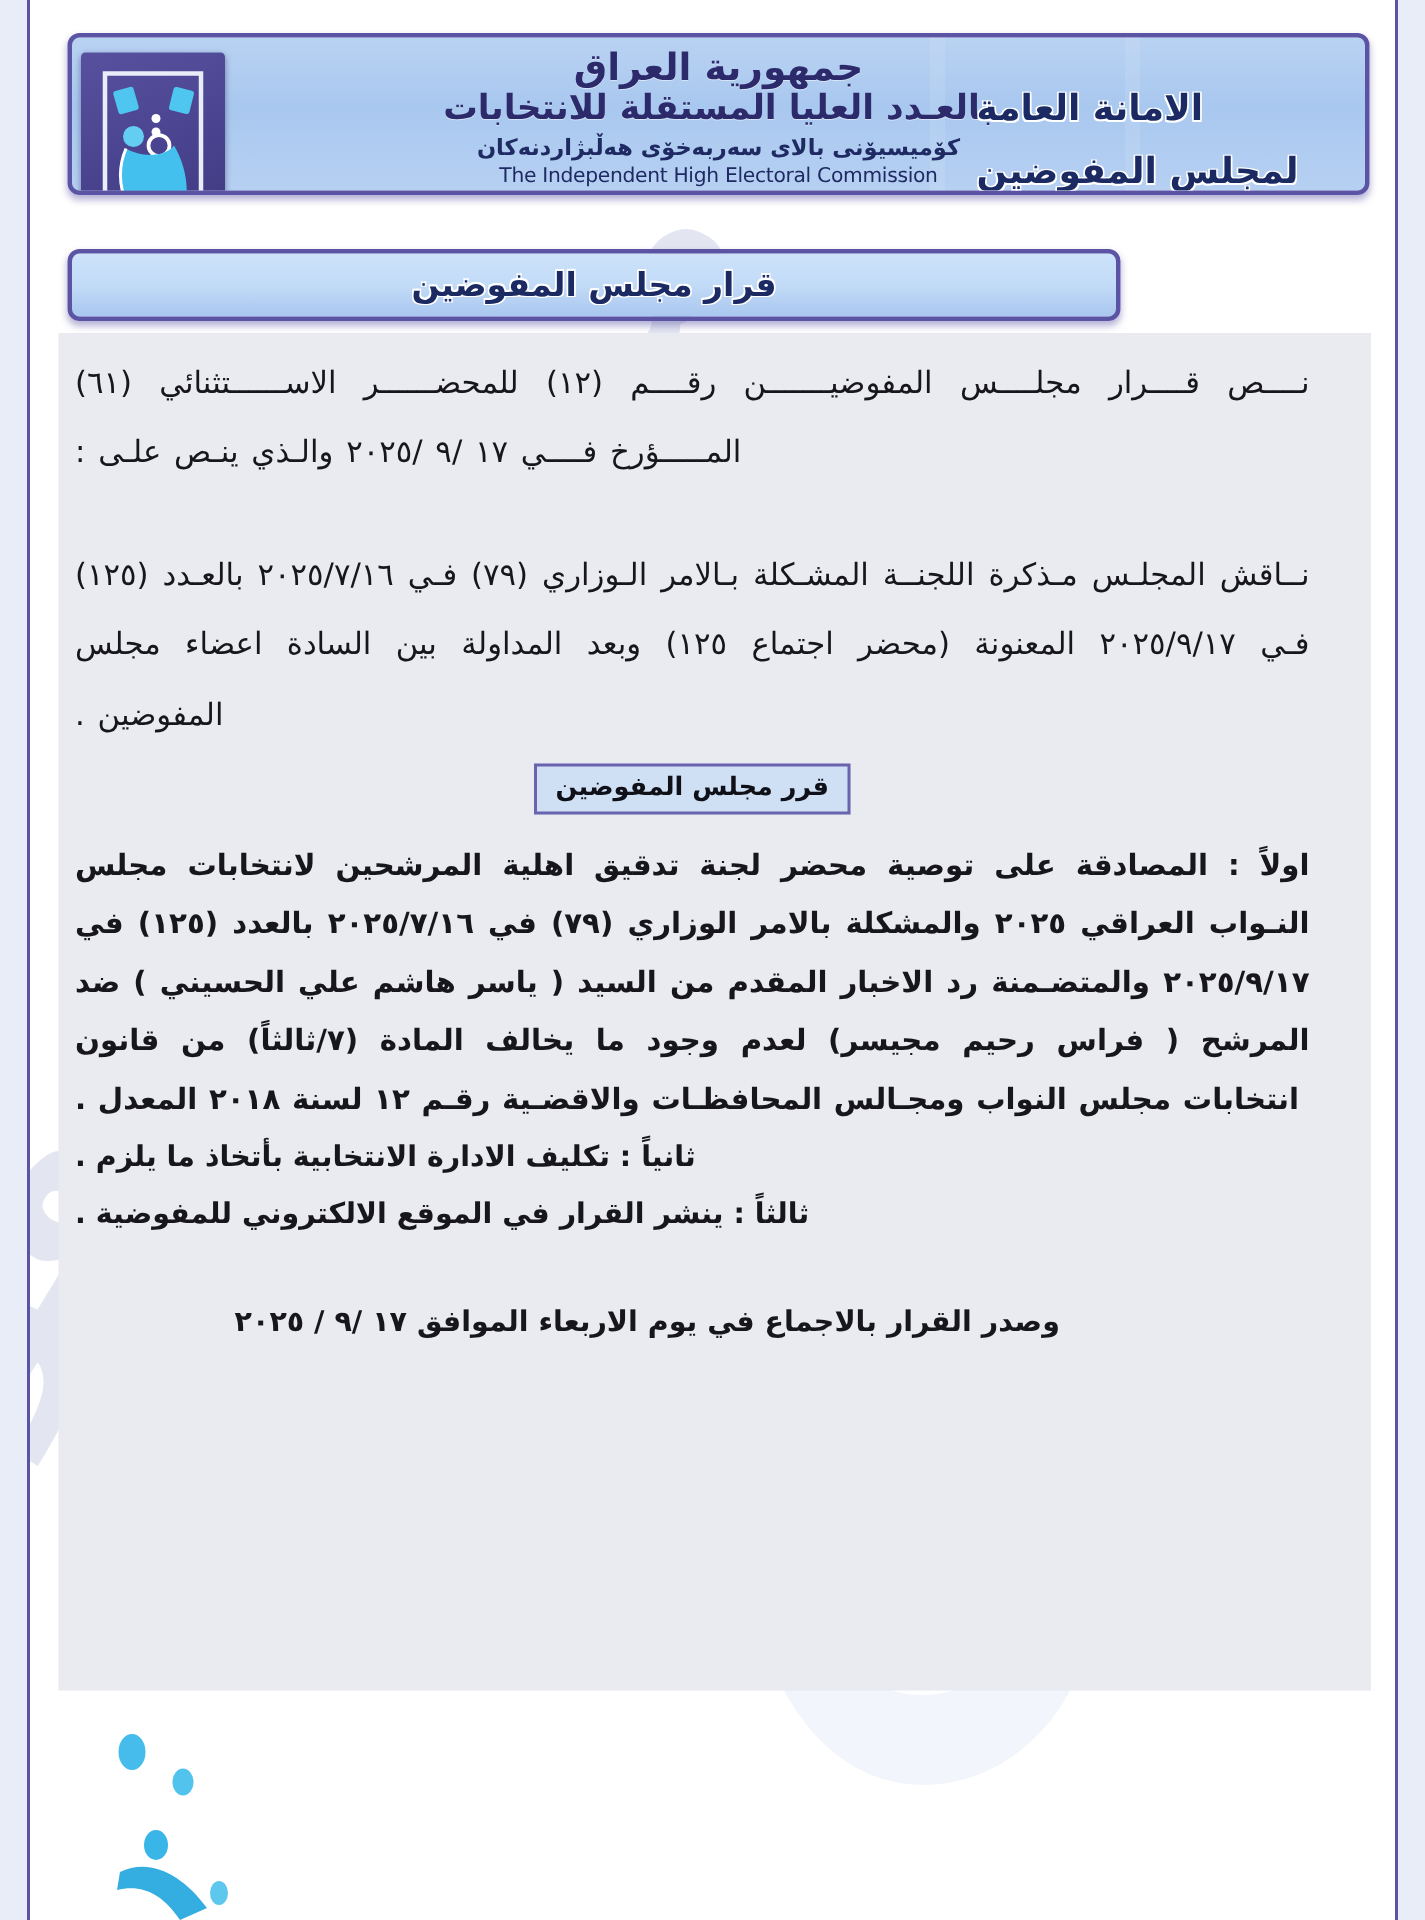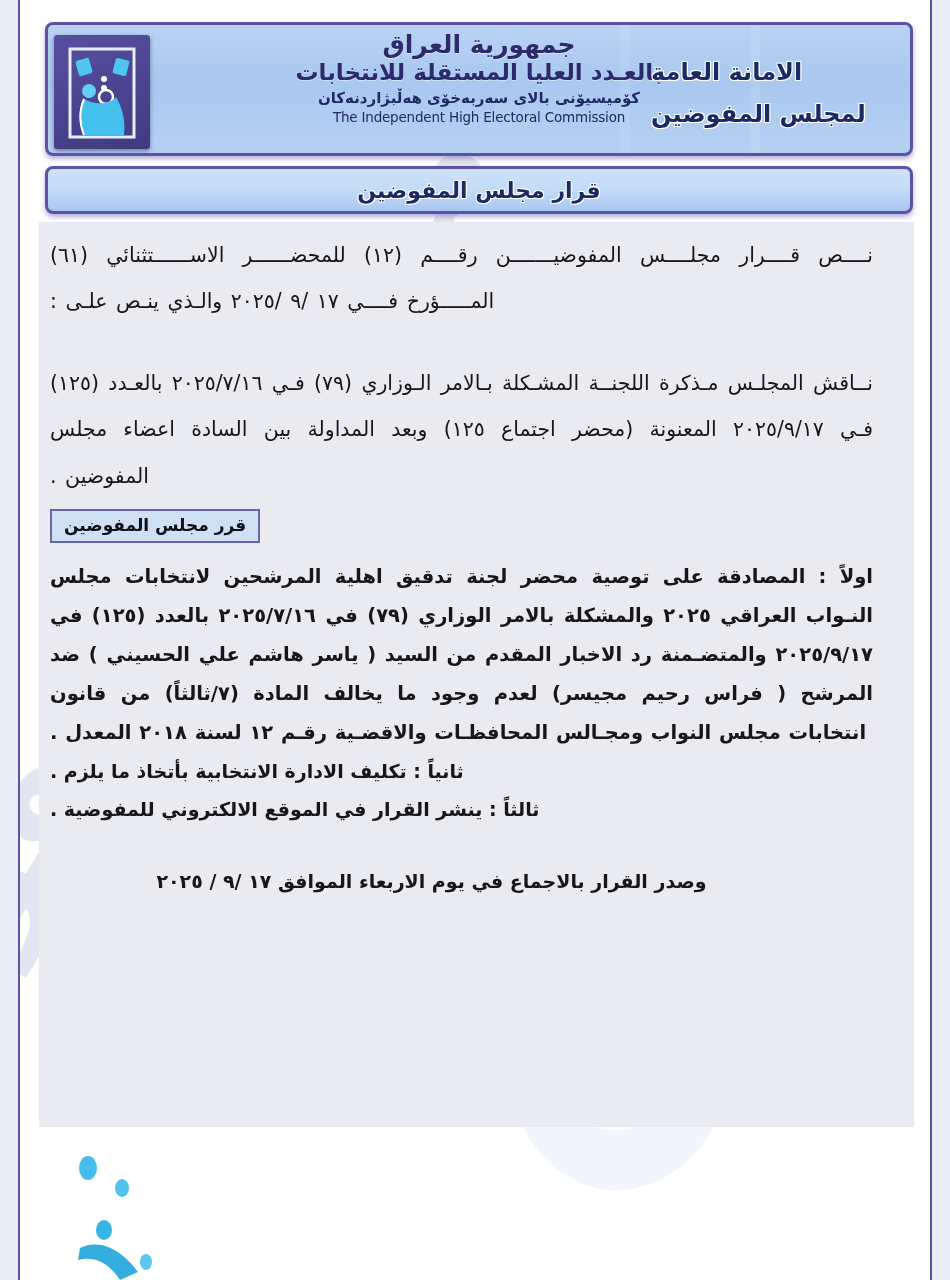--- a/index.html
+++ b/index.html
@@ -88,21 +88,21 @@
     height: 905px;
     background: #eaeaf1;
   }
 
   
   .hdr {
     position: absolute;
     left: 25px;
     top: 22px;
     width: 868px;
-    height: 134px;
+    height: 108px;
     border: 3px solid #5b54a4;
     border-radius: 8px;
     background: linear-gradient(180deg, #b9d2f2 0%, #a9c8ef 45%, #b6d0f2 100%);
     box-sizing: border-box;
     box-shadow: 0 3px 5px rgba(90,84,164,.45);
     overflow: hidden;
   }
   .hdr-ghost {
     position: absolute;
     right: 150px;
@@ -178,21 +178,21 @@
     text-shadow:
       -1px -1px 0 #fff, 1px -1px 0 #fff,
       -1px  1px 0 #fff, 1px  1px 0 #fff;
   }
 
   
   .titlebar {
     position: absolute;
     left: 25px;
     top: 166px;
-    width: 868px;
+    width: 702px;
     height: 48px;
     border: 3px solid #5b54a4;
     border-radius: 8px;
     background: linear-gradient(180deg,#cde2fa 0%, #c2dbf7 50%, #a9c6ef 100%);
     box-sizing: border-box;
     box-shadow: 0 3px 5px rgba(90,84,164,.45);
     display: flex;
     align-items: center;
     justify-content: center;
   }
@@ -220,21 +220,21 @@
     line-height: 2.25;
     text-align: justify;
     text-align-last: left;
     margin: 0 0 10px 0;
     word-spacing: 2px;
   }
   .para.top {
     margin-bottom: 36px;
   }
   .decided-wrap {
-    text-align: left;
+    text-align: center;
     margin: 6px 0 14px 0;
   }
   .decided {
     display: inline-block;
     background: #cfe0f5;
     border: 2px solid #6a63ad;
     color: #101018;
     font-size: 17px;
     font-weight: bold;
     padding: 4px 12px 6px 12px;

